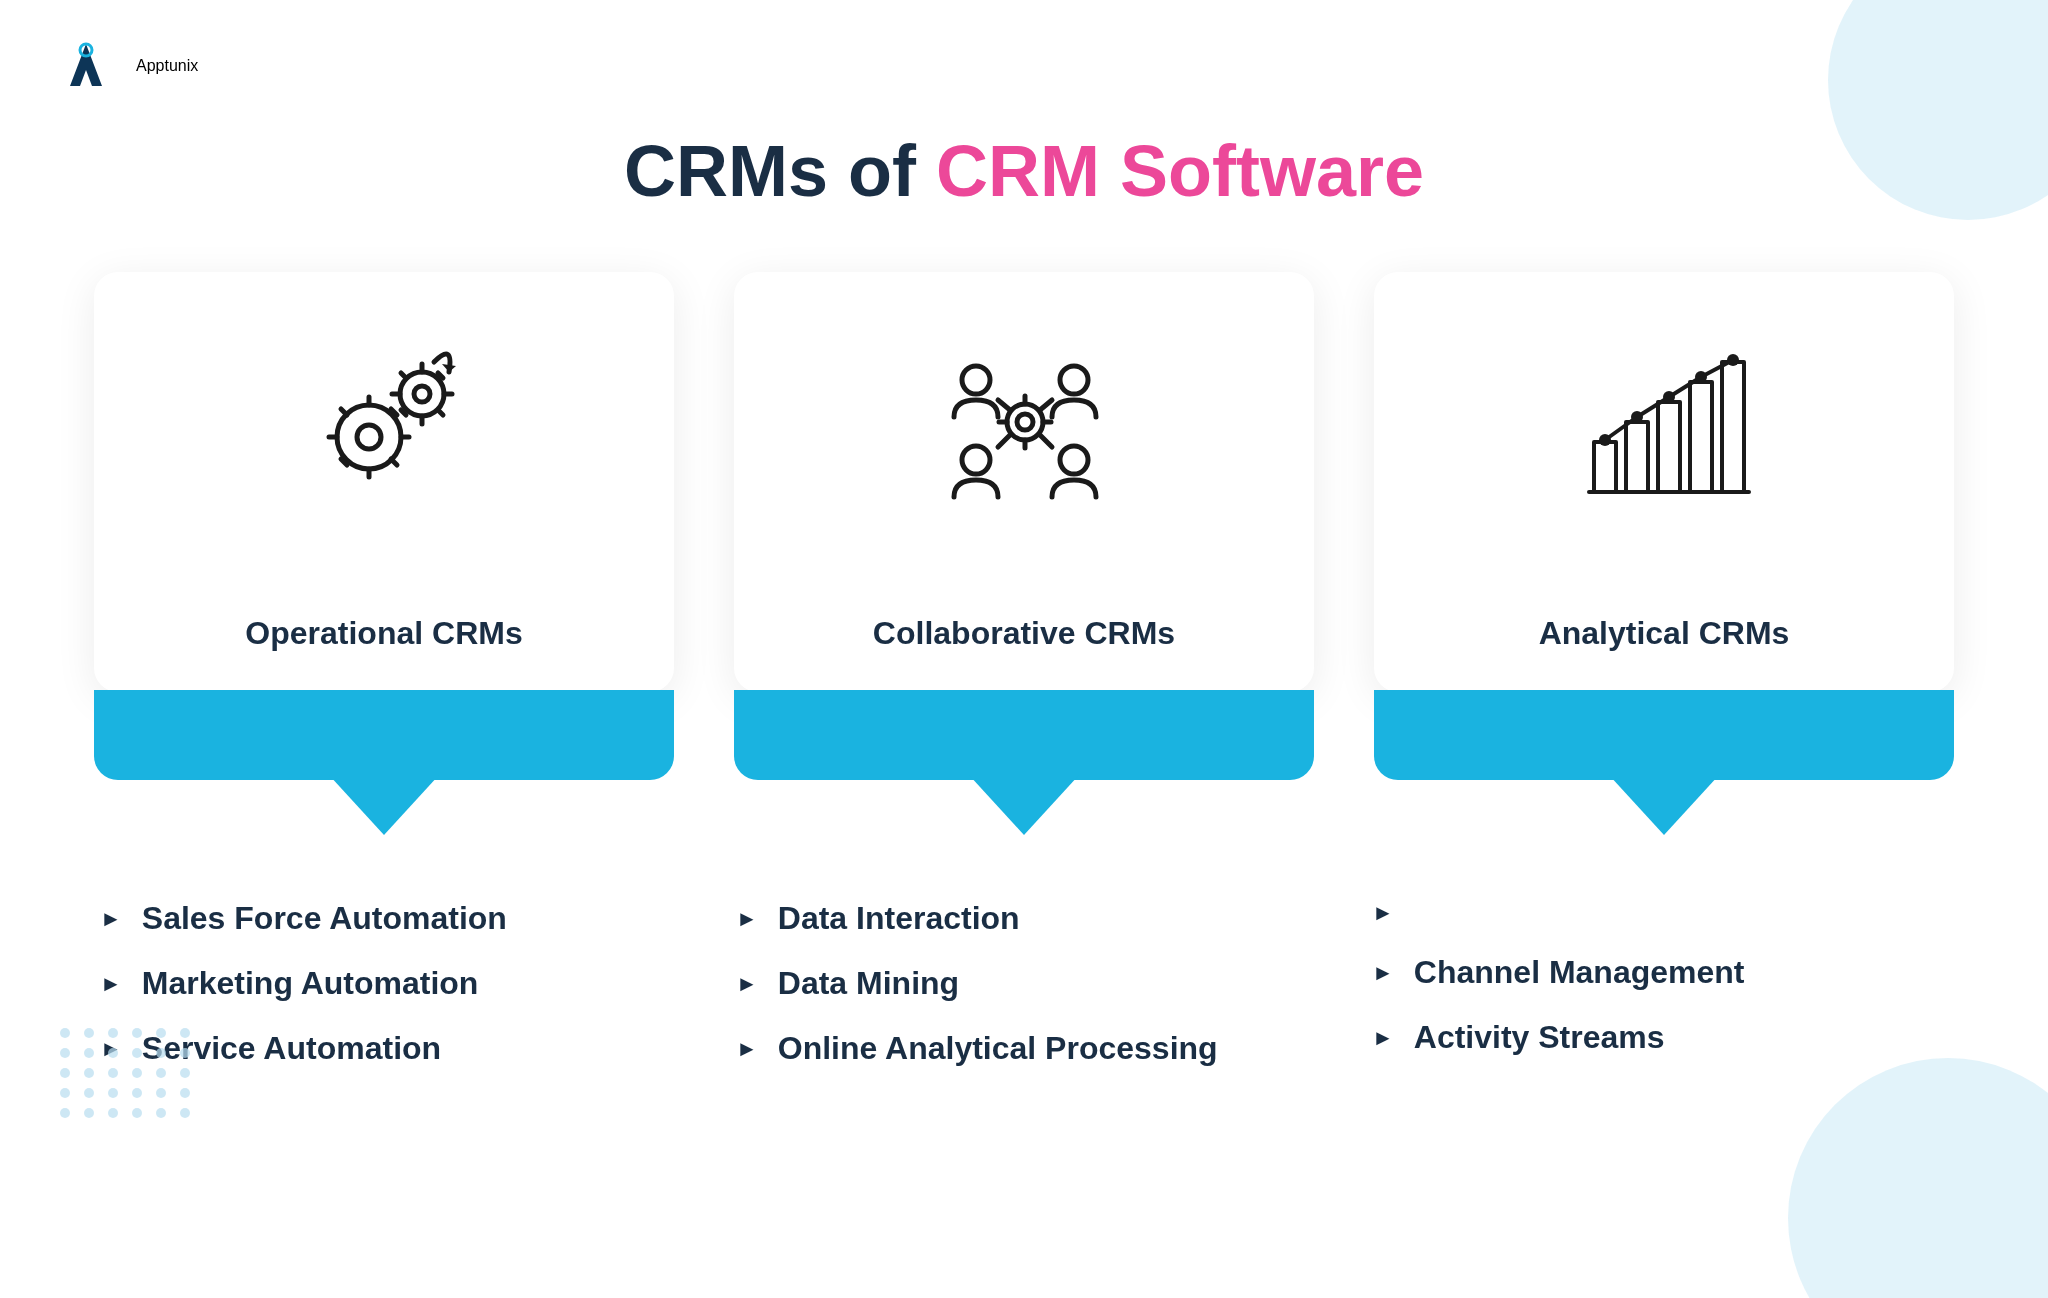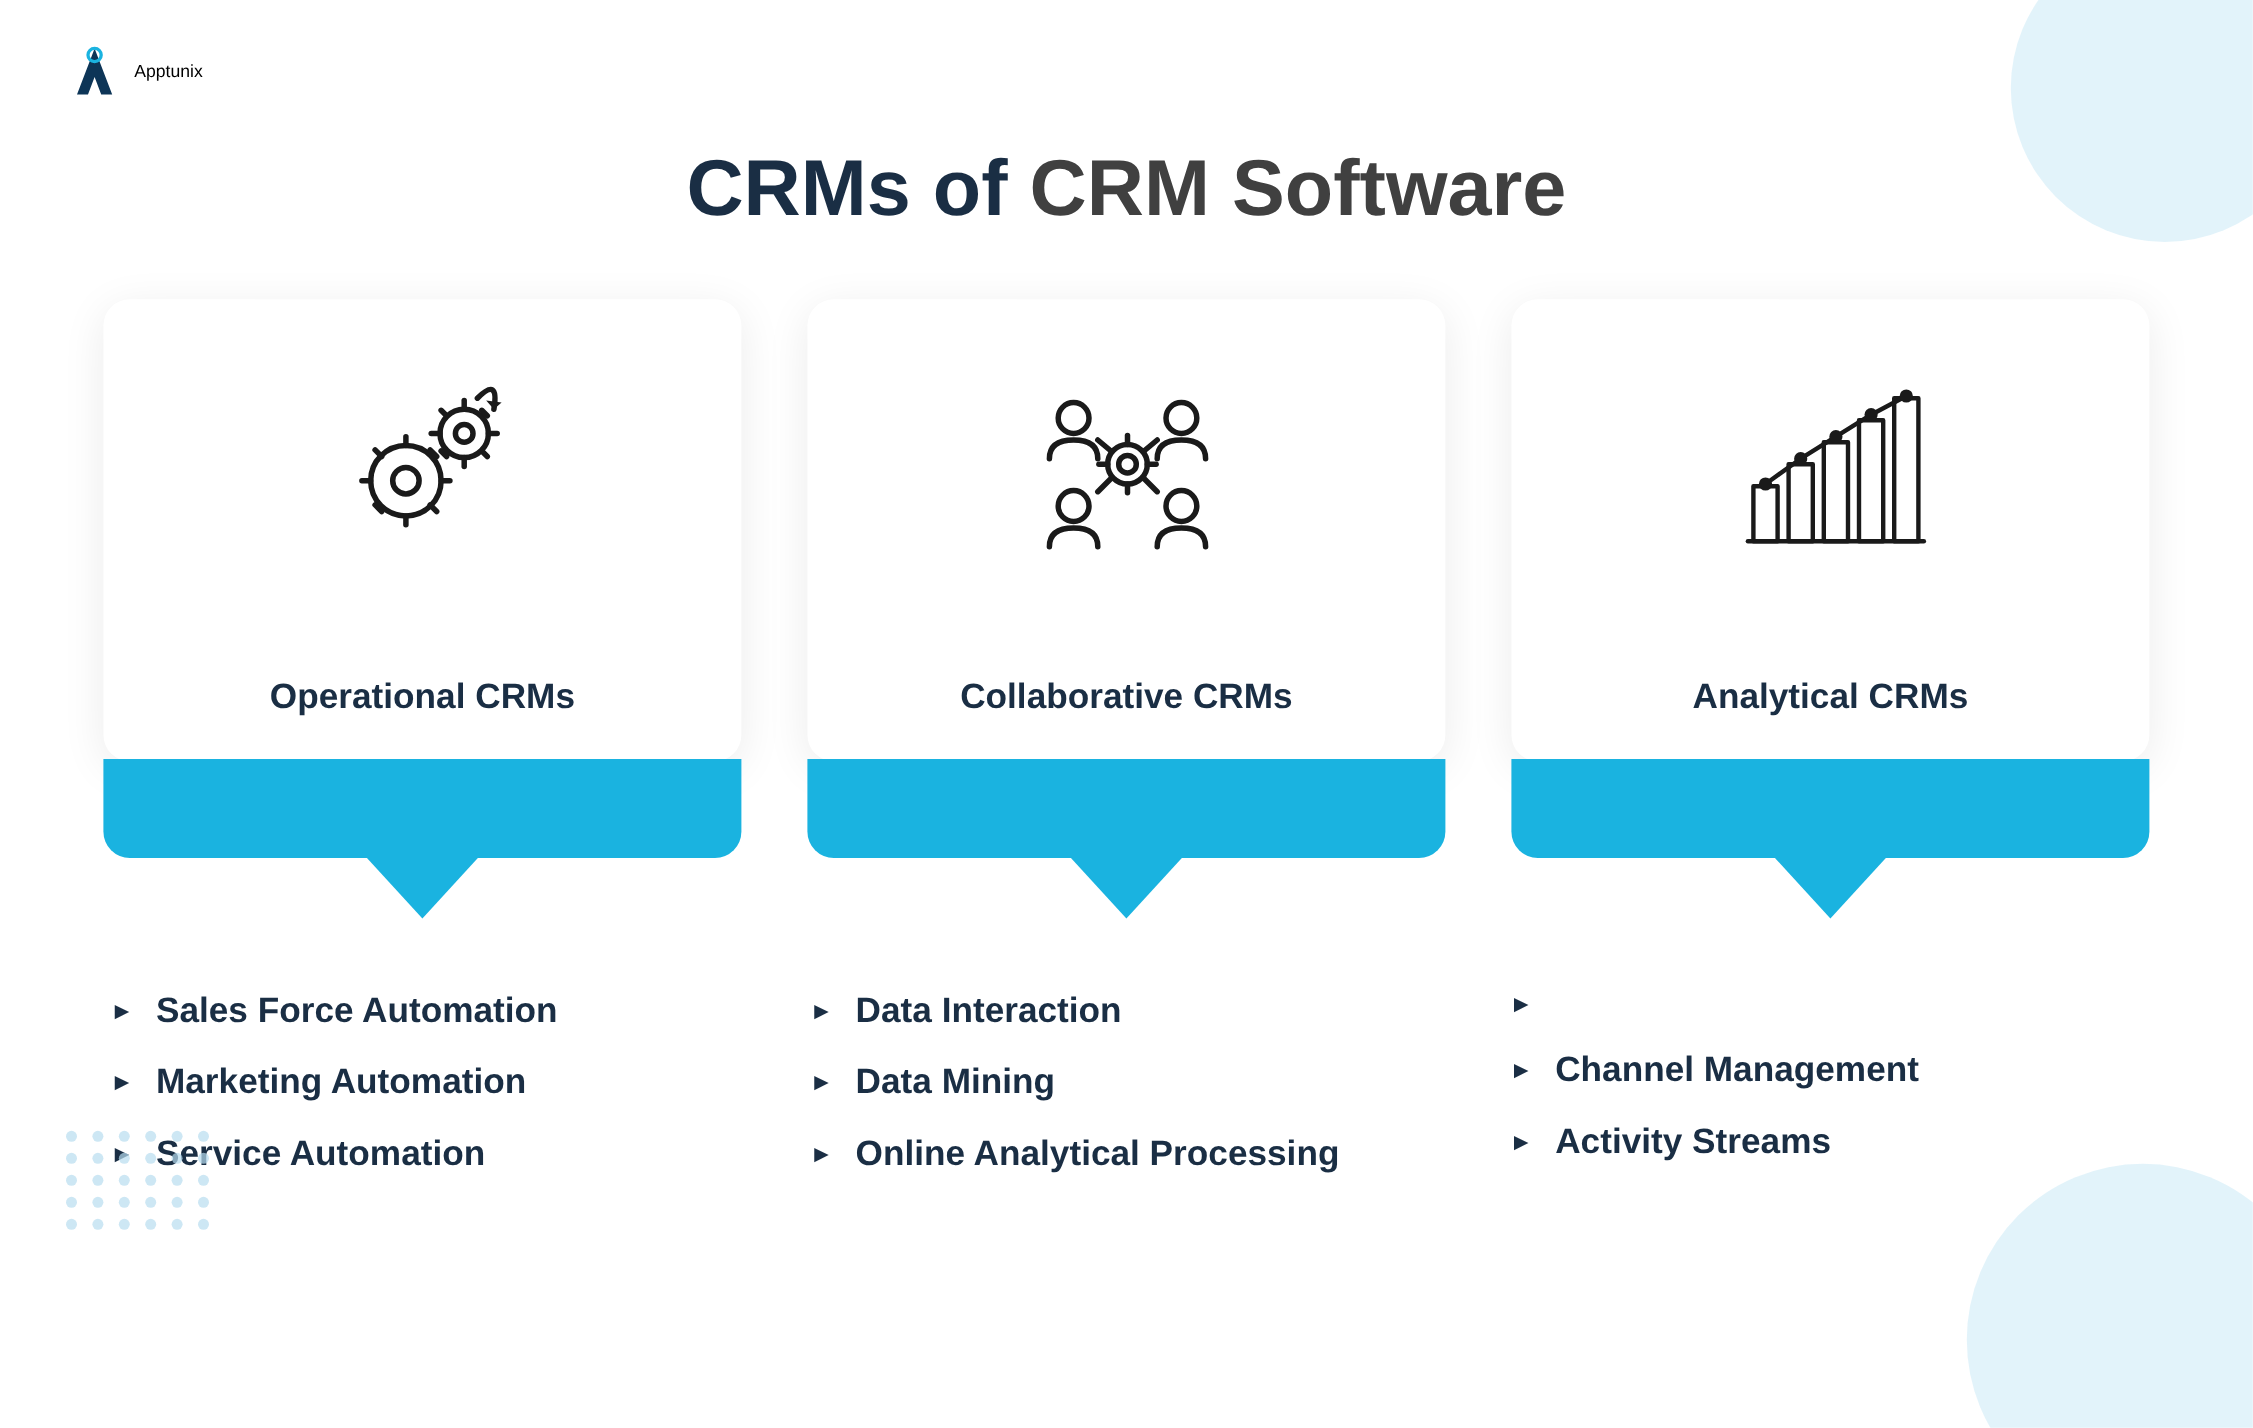--- a/index.html
+++ b/index.html
@@ -53,39 +53,39 @@
       opacity: 0.7;
     }
 
     
     .logo {
       position: absolute;
       top: 40px;
       left: 60px;
       display: flex;
       align-items: center;
-      gap: 10px;
+      gap: 24px;
     }
 
     .logo-icon {
       width: 52px;
       height: 52px;
     }
 
     
     .main-title {
       text-align: center;
       margin-top: 130px;
       font-size: 72px;
       font-weight: 600;
       color: #1a2e44;
     }
 
     .main-title .highlight {
-      color: #404040;
+      color: #ec4899;
       font-weight: 700;
     }
 
     
     .cards-section {
       display: flex;
       justify-content: center;
       gap: 60px;
       margin-top: 60px;
       padding: 0 43px;

